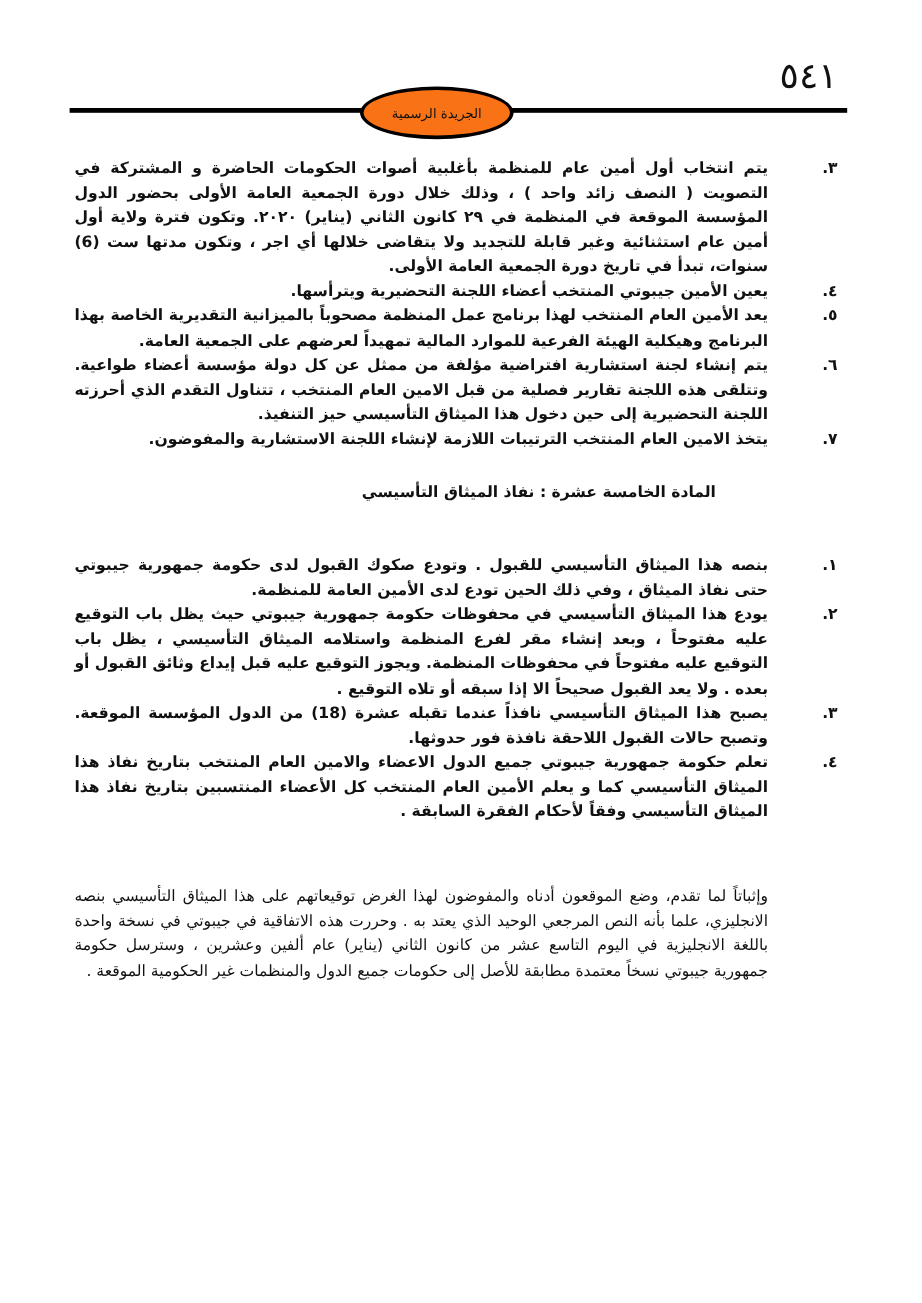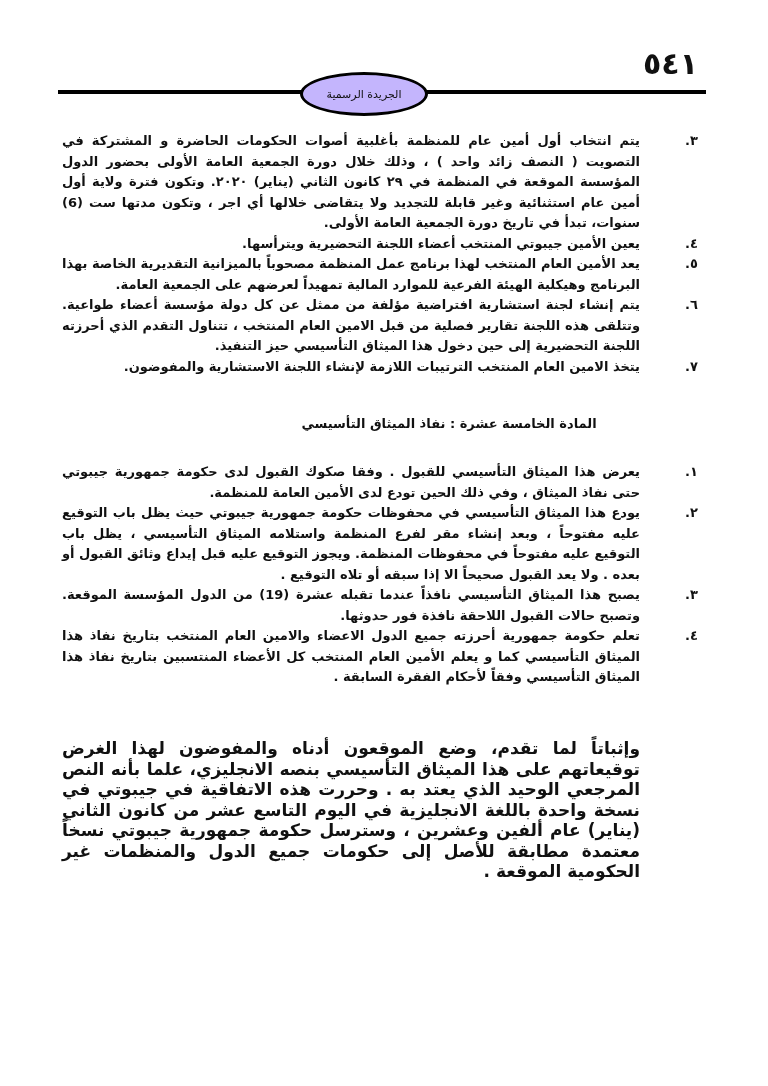--- a/index.html
+++ b/index.html
@@ -3,41 +3,41 @@
   <meta charset="utf-8">
   <style>
     html, body { margin: 0; padding: 0; }
     body {
       width: 768px; height: 1086px; background: #ffffff; color: #111;
       position: relative; overflow: hidden;
       font-family: "DejaVu Sans", "Liberation Sans", sans-serif;
     }
     .page-number {
       position: absolute; top: 46px; right: 70px;
-      font-size: 30px; font-weight: bold; letter-spacing: 2px;
+      font-size: 30px; font-weight: normal; letter-spacing: 2px;
       font-family: "DejaVu Sans", sans-serif;
     }
     .header-rule {
       position: absolute; top: 90px; left: 58px; width: 648px; height: 4px; background: #000;
     }
     .header-ellipse {
       position: absolute; top: 72px; left: 300px; width: 128px; height: 44px;
-      border: 3px solid #000; border-radius: 50%; background: #c4b5fd;
+      border: 3px solid #000; border-radius: 50%; background: #f97316;
       display: flex; align-items: center; justify-content: center;
       font-size: 11px; box-sizing: border-box;
     }
     .content { position: absolute; left: 62px; right: 70px; direction: rtl; text-align: justify; }
     .list { list-style: none; margin: 0; padding: 0; }
     .item { position: relative; padding-right: 58px; font-weight: bold; font-size: 13px; line-height: 20.5px; }
     .item .num { position: absolute; right: 0; top: 0; width: 30px; text-align: right; }
     .item .txt { display: block; }
     #sec1 { top: 131px; }
-    #sec2-title { position: absolute; top: 416px; left: 0; right: 0; text-align: center; direction: rtl; font-weight: bold; font-size: 13px; padding-left: 130px; }
+    #sec2-title { position: absolute; top: 403px; left: 0; right: 0; text-align: center; direction: rtl; font-weight: bold; font-size: 13px; padding-left: 130px; }
     #sec2 { top: 462px; }
-    #closing { top: 738px; padding-right: 58px; font-weight: bold; font-size: 17px; line-height: 20.5px; }
+    #closing { top: 738px; padding-right: 58px; font-weight: normal; font-size: 13px; line-height: 20.5px; }
     #closing p { margin: 0; }
   </style>
 </head>
 <body>
 
 <div class="page-number">٥٤١</div>
 <div class="header-rule"></div>
 <div class="header-ellipse">
   <span>الجريدة الرسمية</span>
 </div>
@@ -66,32 +66,32 @@
       </li>
   </ol>
 </div>
 
 <div id="sec2-title">المادة الخامسة عشرة : نفاذ الميثاق التأسيسي</div>
 
 <div id="sec2" class="content">
   <ol class="list">
     <li class="item">
         <span class="num">١.</span>
-        <span class="txt">يعرض هذا الميثاق التأسيسي للقبول . وفقا صكوك القبول لدى حكومة جمهورية جيبوتي حتى نفاذ الميثاق ، وفي ذلك الحين تودع لدى الأمين العامة للمنظمة.</span>
+        <span class="txt">بنصه هذا الميثاق التأسيسي للقبول . وتودع صكوك القبول لدى حكومة جمهورية جيبوتي حتى نفاذ الميثاق ، وفي ذلك الحين تودع لدى الأمين العامة للمنظمة.</span>
       </li>
     <li class="item">
         <span class="num">٢.</span>
         <span class="txt">يودع هذا الميثاق التأسيسي في محفوظات حكومة جمهورية جيبوتي حيث يظل باب التوقيع عليه مفتوحاً ، وبعد إنشاء مقر لفرع المنظمة واستلامه الميثاق التأسيسي ، يظل باب التوقيع عليه مفتوحاً في محفوظات المنظمة. ويجوز التوقيع عليه قبل إيداع وثائق القبول أو بعده . ولا يعد القبول صحيحاً الا إذا سبقه أو تلاه التوقيع .</span>
       </li>
     <li class="item">
         <span class="num">٣.</span>
-        <span class="txt">يصبح هذا الميثاق التأسيسي نافذاً عندما تقبله عشرة (19) من الدول المؤسسة الموقعة. وتصبح حالات القبول اللاحقة نافذة فور حدوثها.</span>
+        <span class="txt">يصبح هذا الميثاق التأسيسي نافذاً عندما تقبله عشرة (18) من الدول المؤسسة الموقعة. وتصبح حالات القبول اللاحقة نافذة فور حدوثها.</span>
       </li>
     <li class="item">
         <span class="num">٤.</span>
-        <span class="txt">تعلم حكومة جمهورية أحرزته جميع الدول الاعضاء والامين العام المنتخب بتاريخ نفاذ هذا الميثاق التأسيسي كما و يعلم الأمين العام المنتخب كل الأعضاء المنتسبين بتاريخ نفاذ هذا الميثاق التأسيسي وفقاً لأحكام الفقرة السابقة .</span>
+        <span class="txt">تعلم حكومة جمهورية جيبوتي جميع الدول الاعضاء والامين العام المنتخب بتاريخ نفاذ هذا الميثاق التأسيسي كما و يعلم الأمين العام المنتخب كل الأعضاء المنتسبين بتاريخ نفاذ هذا الميثاق التأسيسي وفقاً لأحكام الفقرة السابقة .</span>
       </li>
   </ol>
 </div>
 
 <div id="closing" class="content">
   <p>وإثباتاً لما تقدم، وضع الموقعون أدناه والمفوضون لهذا الغرض توقيعاتهم على هذا الميثاق التأسيسي بنصه الانجليزي، علما بأنه النص المرجعي الوحيد الذي يعتد به . وحررت هذه الاتفاقية في جيبوتي في نسخة واحدة باللغة الانجليزية في اليوم التاسع عشر من كانون الثاني (يناير) عام ألفين وعشرين ، وسترسل حكومة جمهورية جيبوتي نسخاً معتمدة مطابقة للأصل إلى حكومات جميع الدول والمنظمات غير الحكومية الموقعة .</p>
 </div>
 
 </body></html>

